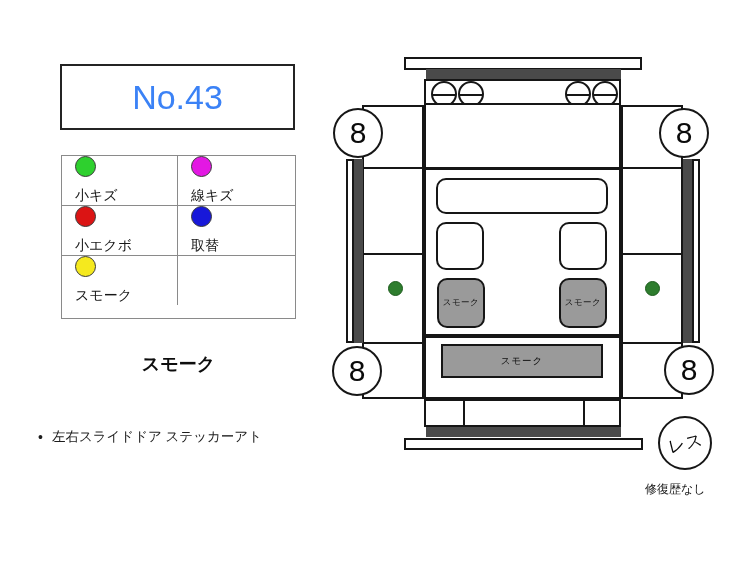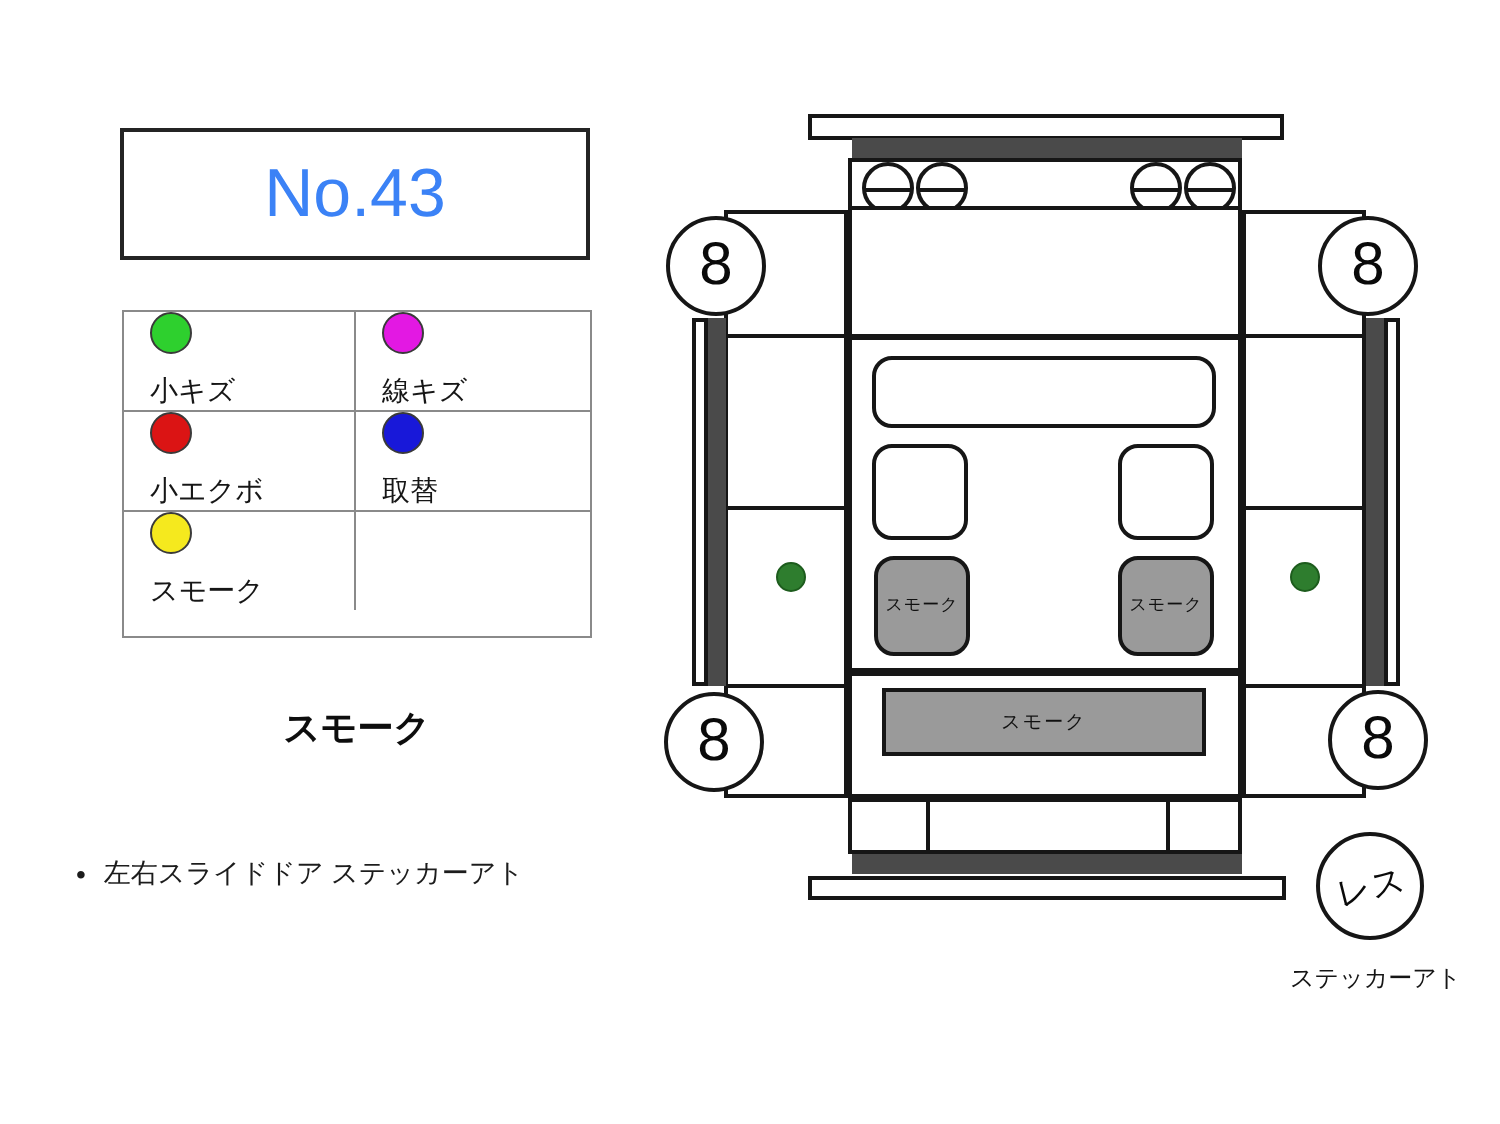--- a/index.html
+++ b/index.html
@@ -150,15 +150,15 @@
   <div class="abs wheel" style="left:332px;top:346px;">
     <span>8</span>
   </div>
   <div class="abs wheel" style="left:664px;top:345px;">
     <span>8</span>
   </div>
 
   <div class="abs spare-badge" style="left:658px;top:416px;">
     <span>レス</span>
   </div>
-  <div class="abs caption" style="left:645px;top:481px;width:90px;">ステッカーアト</div>
+  <div class="abs caption" style="left:645px;top:481px;width:90px;">修復歴なし</div>
 
 </div>
 
 </body></html>

